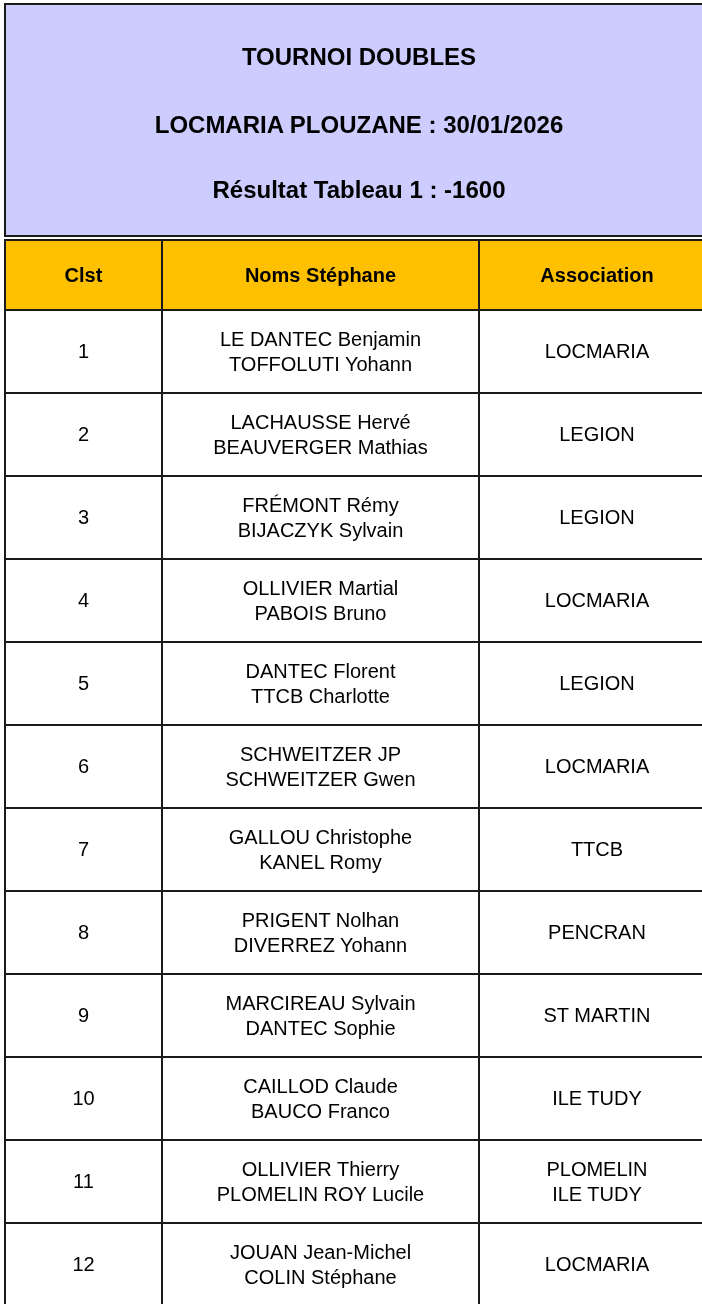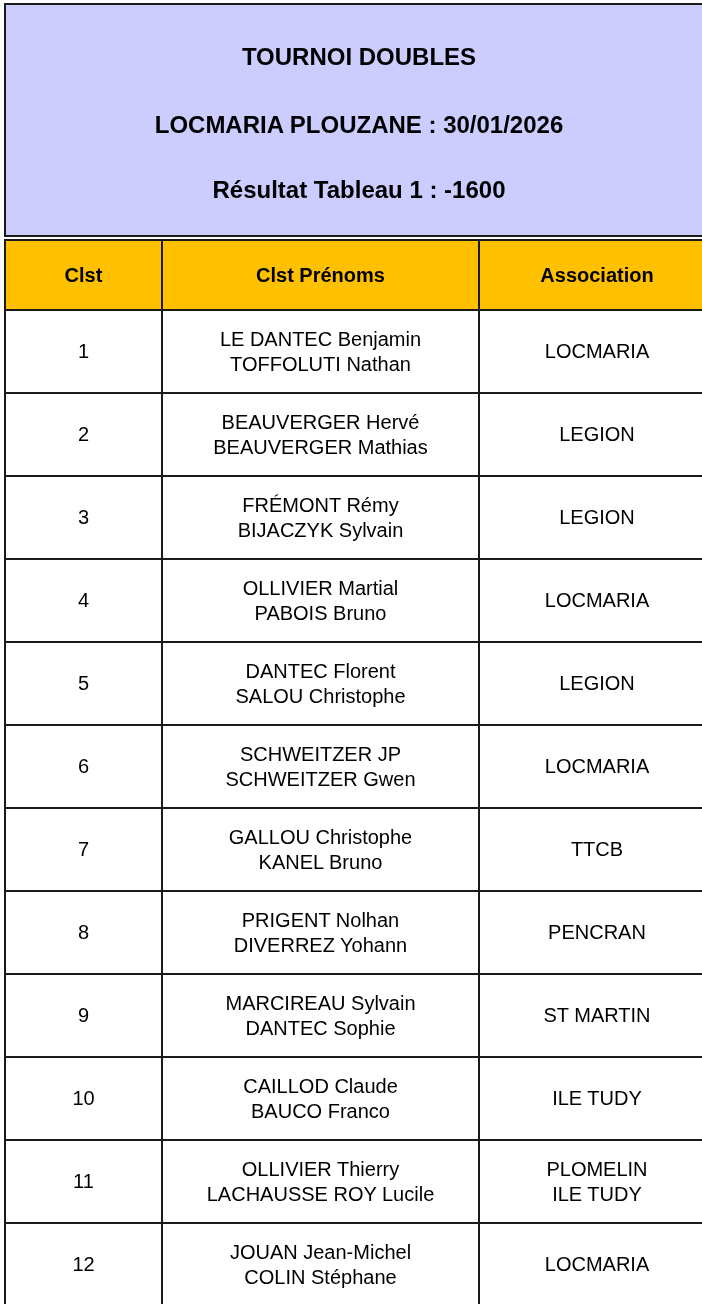--- a/index.html
+++ b/index.html
@@ -25,39 +25,39 @@
 
   <table>
     <colgroup>
         <col class="c1">
         <col class="c2">
         <col class="c3">
       </colgroup>
     <thead>
       <tr>
         <th>Clst</th>
-        <th>Clst Prénoms</th>
+        <th>Noms Stéphane</th>
         <th>Association</th>
       </tr>
     </thead>
     <tbody id="tbody">
         <tr>
           <td>1</td>
           <td class="pair">
             <span>LE DANTEC Benjamin</span>
-            <span>TOFFOLUTI Nathan</span>
+            <span>TOFFOLUTI Yohann</span>
           </td>
           <td class="assoc">
             <span>LOCMARIA</span>
           </td>
         </tr>
         <tr>
           <td>2</td>
           <td class="pair">
-            <span>BEAUVERGER Hervé</span>
+            <span>LACHAUSSE Hervé</span>
             <span>BEAUVERGER Mathias</span>
           </td>
           <td class="assoc">
             <span>LEGION</span>
           </td>
         </tr>
         <tr>
           <td>3</td>
           <td class="pair">
             <span>FRÉMONT Rémy</span>
@@ -74,41 +74,41 @@
             <span>PABOIS Bruno</span>
           </td>
           <td class="assoc">
             <span>LOCMARIA</span>
           </td>
         </tr>
         <tr>
           <td>5</td>
           <td class="pair">
             <span>DANTEC Florent</span>
-            <span>SALOU Christophe</span>
+            <span>TTCB Charlotte</span>
           </td>
           <td class="assoc">
             <span>LEGION</span>
           </td>
         </tr>
         <tr>
           <td>6</td>
           <td class="pair">
             <span>SCHWEITZER JP</span>
             <span>SCHWEITZER Gwen</span>
           </td>
           <td class="assoc">
             <span>LOCMARIA</span>
           </td>
         </tr>
         <tr>
           <td>7</td>
           <td class="pair">
             <span>GALLOU Christophe</span>
-            <span>KANEL Bruno</span>
+            <span>KANEL Romy</span>
           </td>
           <td class="assoc">
             <span>TTCB</span>
           </td>
         </tr>
         <tr>
           <td>8</td>
           <td class="pair">
             <span>PRIGENT Nolhan</span>
             <span>DIVERREZ Yohann</span>
@@ -134,21 +134,21 @@
             <span>BAUCO Franco</span>
           </td>
           <td class="assoc">
             <span>ILE TUDY</span>
           </td>
         </tr>
         <tr>
           <td>11</td>
           <td class="pair">
             <span>OLLIVIER Thierry</span>
-            <span>LACHAUSSE ROY Lucile</span>
+            <span>PLOMELIN ROY Lucile</span>
           </td>
           <td class="assoc">
             <span>PLOMELIN</span>
             <span>ILE TUDY</span>
           </td>
         </tr>
         <tr>
           <td>12</td>
           <td class="pair">
             <span>JOUAN Jean-Michel</span>

